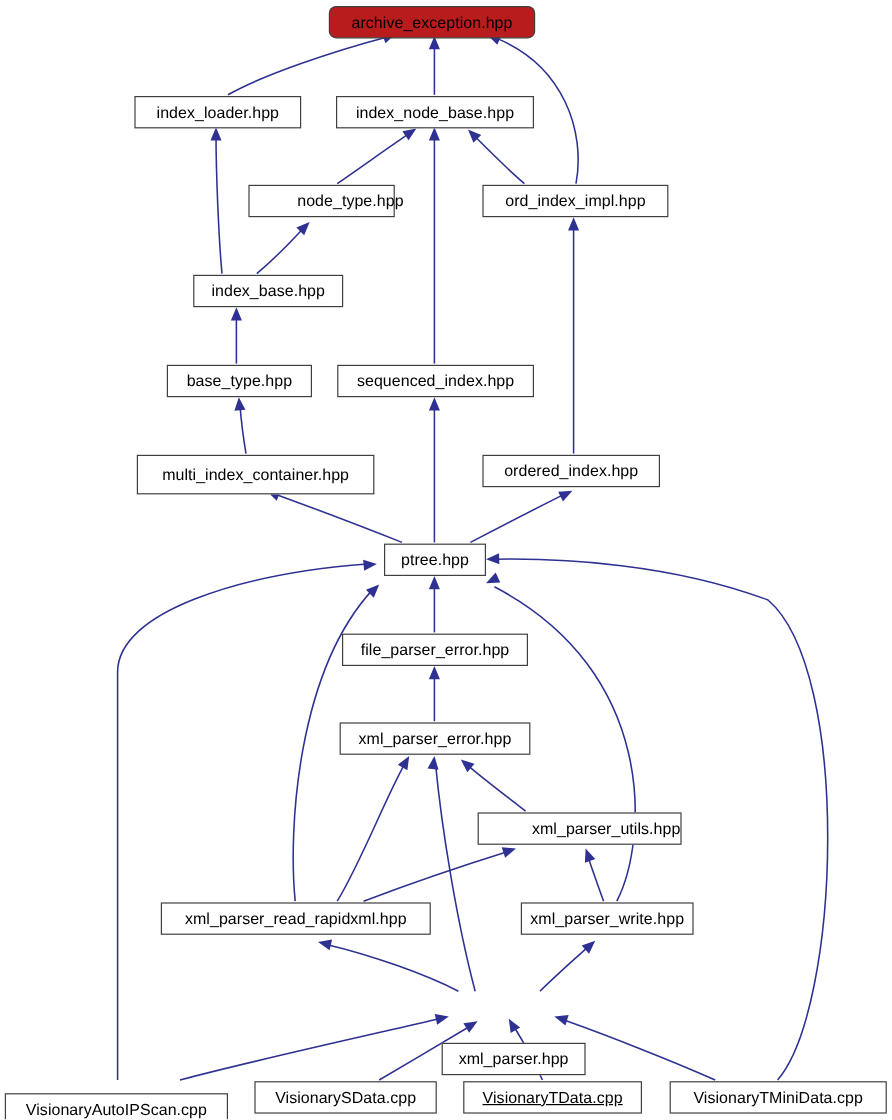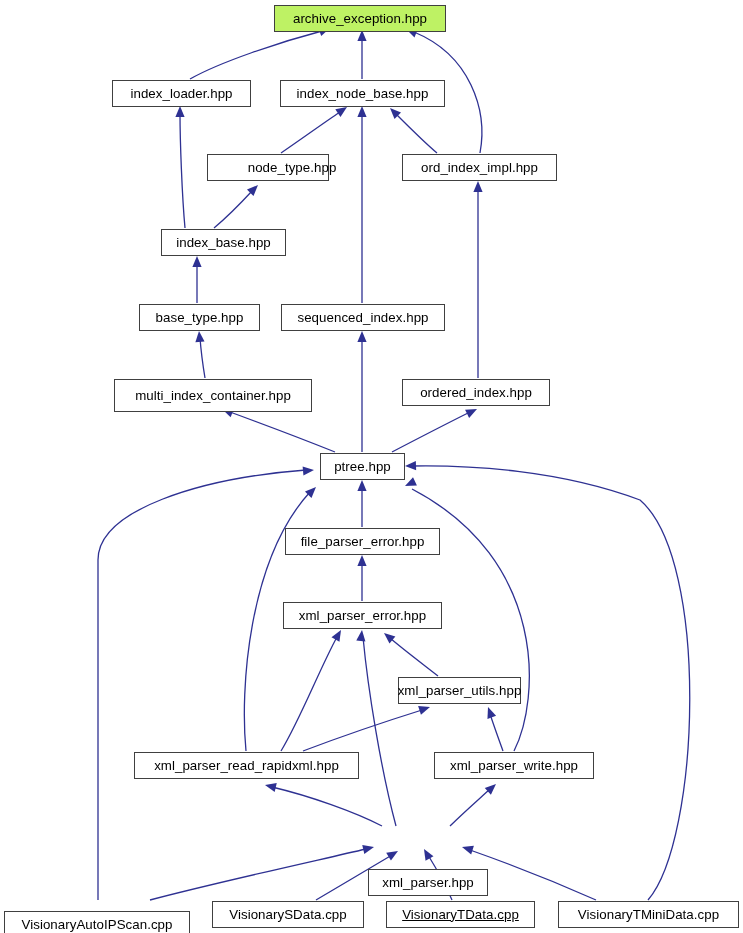--- a/index.html
+++ b/index.html
@@ -39,22 +39,23 @@
     color: #000000;
     font-size: 13.3px;
     line-height: 1;
     display: flex;
     align-items: center;
     justify-content: center;
     white-space: nowrap;
     letter-spacing: 0.05px;
   }
   .node-box.root-node {
-    background: #bef264;
+    background: #b91c1c;
     border-color: #404040;
+    border-radius: 6px;
   }
   .node-label {
     display: block;
     pointer-events: none;
   }
 </style>
 </head>
 <body>
 
 <div id="graph-root">
@@ -217,27 +218,27 @@
       </div>
       <div class="node-box" style="left: 320px; top: 453px; width: 85px; height: 27px;">
         <span class="node-label">ptree.hpp</span>
       </div>
       <div class="node-box" style="left: 285px; top: 528px; width: 155px; height: 27px;">
         <span class="node-label">file_parser_error.hpp</span>
       </div>
       <div class="node-box" style="left: 283px; top: 602px; width: 159px; height: 27px;">
         <span class="node-label">xml_parser_error.hpp</span>
       </div>
-      <div class="node-box" style="left: 398px; top: 677px; width: 123px; height: 27px;">
+      <div class="node-box" style="left: 398px; top: 677px; width: 170px; height: 27px; justify-content: flex-end;">
         <span class="node-label">xml_parser_utils.hpp</span>
       </div>
       <div class="node-box" style="left: 134px; top: 752px; width: 225px; height: 27px;">
         <span class="node-label">xml_parser_read_rapidxml.hpp</span>
       </div>
-      <div class="node-box" style="left: 434px; top: 752px; width: 160px; height: 27px;">
+      <div class="node-box" style="left: 434px; top: 752px; width: 144px; height: 27px;">
         <span class="node-label">xml_parser_write.hpp</span>
       </div>
       <div class="node-box" style="left: 368px; top: 827px; width: 120px; height: 27px; margin-top: 42px;">
         <span class="node-label">xml_parser.hpp</span>
       </div>
       <div class="node-box" style="left: 4px; top: 911px; width: 186px; height: 27px;">
         <span class="node-label">VisionaryAutoIPScan.cpp</span>
       </div>
       <div class="node-box" style="left: 212px; top: 901px; width: 152px; height: 27px;">
         <span class="node-label">VisionarySData.cpp</span>

